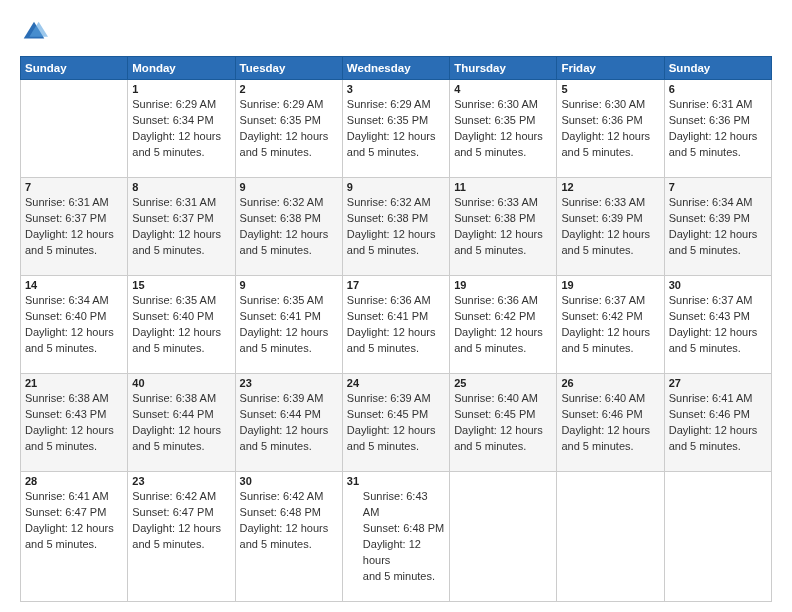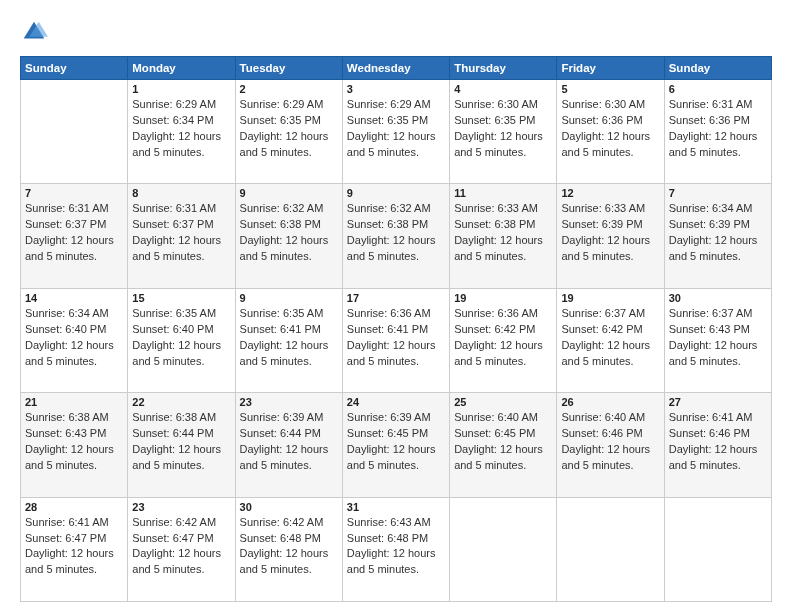--- a/index.html
+++ b/index.html
@@ -292,21 +292,21 @@
         </tr>
         <tr>
           <td>
             <span class="day-num">21</span>
             <div class="cell-info" style="white-space: pre-line;">Sunrise: 6:38 AM
 Sunset: 6:43 PM
 Daylight: 12 hours
 and 5 minutes.</div>
           </td>
           <td>
-            <span class="day-num">22</span>
+            <span class="day-num">40</span>
             <div class="cell-info" style="white-space: pre-line;">Sunrise: 6:38 AM
 Sunset: 6:44 PM
 Daylight: 12 hours
 and 5 minutes.</div>
           </td>
           <td>
             <span class="day-num">23</span>
             <div class="cell-info" style="white-space: pre-line;">Sunrise: 6:39 AM
 Sunset: 6:44 PM
 Daylight: 12 hours
@@ -358,21 +358,21 @@
           </td>
           <td>
             <span class="day-num">30</span>
             <div class="cell-info" style="white-space: pre-line;">Sunrise: 6:42 AM
 Sunset: 6:48 PM
 Daylight: 12 hours
 and 5 minutes.</div>
           </td>
           <td>
             <span class="day-num">31</span>
-            <div class="cell-info" style="white-space: pre-line;">Sunrise: 6:43 AM
+            <div class="cell-info" style="white-space: pre-line; margin-left: 16px;">Sunrise: 6:43 AM
 Sunset: 6:48 PM
 Daylight: 12 hours
 and 5 minutes.</div>
           </td>
           <td class="empty-cell"></td>
           <td class="empty-cell"></td>
           <td class="empty-cell"></td>
         </tr>
       </tbody>
   </table>

